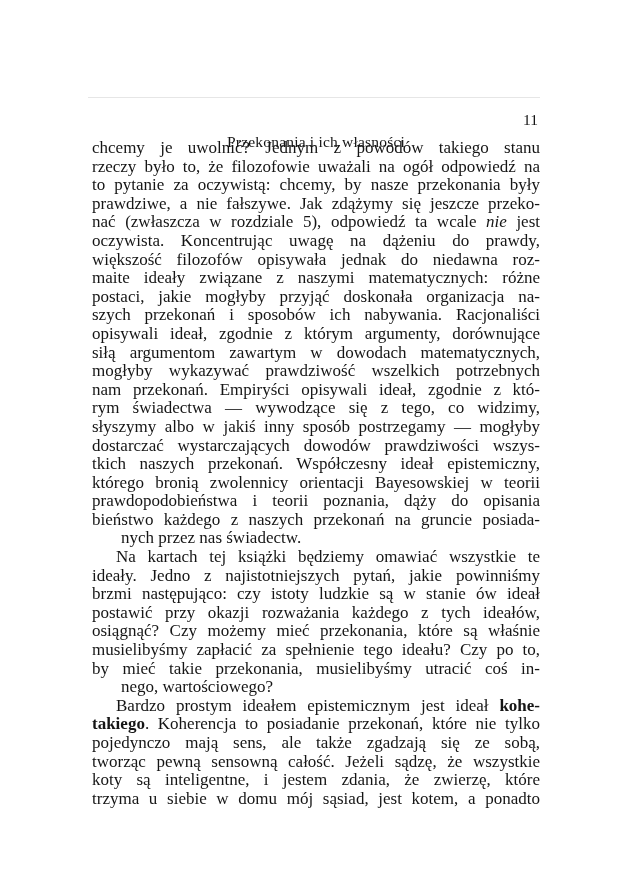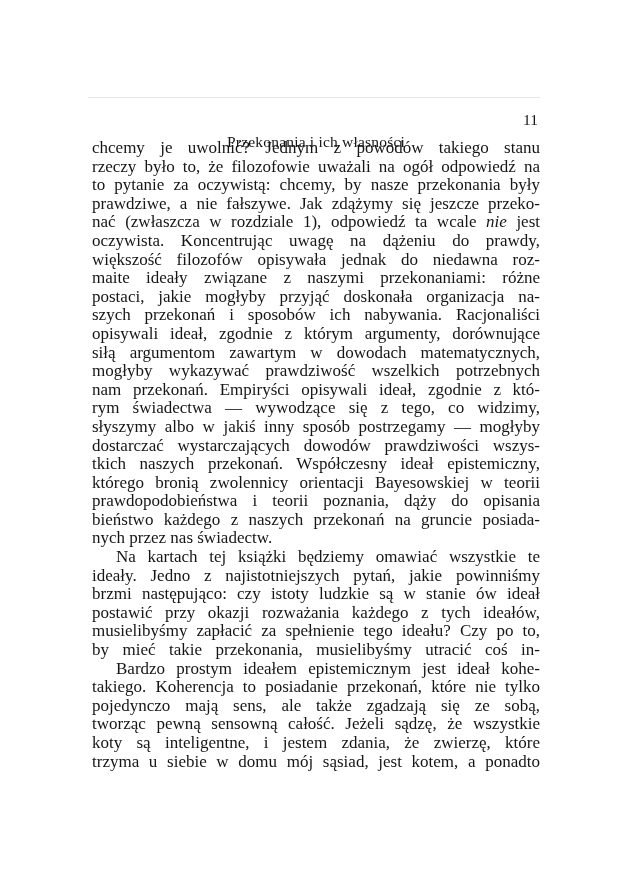--- a/index.html
+++ b/index.html
@@ -48,49 +48,50 @@
     line-height: 18.6px;
   }
   .para { margin: 0; }
   .line {
     text-align: justify;
     text-align-last: justify;
     white-space: normal;
   }
   .line.last {
     text-align-last: left;
+    margin-left: 29px;
   }
   .line.indent {
     text-indent: 24px;
   }
   .line i { }
-  .line b { font-weight: normal; }
+  .line b { font-weight: bold; }
 </style>
 </head>
 <body>
 
 <div class="page">
   <div class="scan-rule"></div>
 
   <div class="running-head">
     <div class="title">Przekonania i ich własności</div>
     <div class="pagenum">11</div>
   </div>
 
   <div class="body-text">
 
     <div class="para">
       <div class="line">chcemy je uwolnić? Jednym z powodów takiego stanu</div>
       <div class="line">rzeczy było to, że filozofowie uważali na ogół odpowiedź na</div>
       <div class="line">to pytanie za oczywistą: chcemy, by nasze przekonania były</div>
       <div class="line">prawdziwe, a nie fałszywe. Jak zdążymy się jeszcze przeko-</div>
-      <div class="line"><span>nać (zwłaszcza w rozdziale 1), odpowiedź ta wcale </span><i>nie</i><span> jest</span></div>
+      <div class="line"><span>nać (zwłaszcza w rozdziale 5), odpowiedź ta wcale </span><i>nie</i><span> jest</span></div>
       <div class="line">oczywista. Koncentrując uwagę na dążeniu do prawdy,</div>
       <div class="line">większość filozofów opisywała jednak do niedawna roz-</div>
-      <div class="line">maite ideały związane z naszymi przekonaniami: różne</div>
+      <div class="line">maite ideały związane z naszymi matematycznych: różne</div>
       <div class="line">postaci, jakie mogłyby przyjąć doskonała organizacja na-</div>
       <div class="line">szych przekonań i sposobów ich nabywania. Racjonaliści</div>
       <div class="line">opisywali ideał, zgodnie z którym argumenty, dorównujące</div>
       <div class="line">siłą argumentom zawartym w dowodach matematycznych,</div>
       <div class="line">mogłyby wykazywać prawdziwość wszelkich potrzebnych</div>
       <div class="line">nam przekonań. Empiryści opisywali ideał, zgodnie z któ-</div>
       <div class="line">rym świadectwa — wywodzące się z tego, co widzimy,</div>
       <div class="line">słyszymy albo w jakiś inny sposób postrzegamy — mogłyby</div>
       <div class="line">dostarczać wystarczających dowodów prawdziwości wszys-</div>
       <div class="line">tkich naszych przekonań. Współczesny ideał epistemiczny,</div>
@@ -98,22 +99,24 @@
       <div class="line">prawdopodobieństwa i teorii poznania, dąży do opisania</div>
       <div class="line">bieństwo każdego z naszych przekonań na gruncie posiada-</div>
       <div class="line last">nych przez nas świadectw.</div>
     </div>
 
     <div class="para">
       <div class="line indent">Na kartach tej książki będziemy omawiać wszystkie te</div>
       <div class="line">ideały. Jedno z najistotniejszych pytań, jakie powinniśmy</div>
       <div class="line">brzmi następująco: czy istoty ludzkie są w stanie ów ideał</div>
       <div class="line">postawić przy okazji rozważania każdego z tych ideałów,</div>
+      <div class="line">osiągnąć? Czy możemy mieć przekonania, które są właśnie</div>
       <div class="line">musielibyśmy zapłacić za spełnienie tego ideału? Czy po to,</div>
       <div class="line">by mieć takie przekonania, musielibyśmy utracić coś in-</div>
+      <div class="line last">nego, wartościowego?</div>
     </div>
 
     <div class="para">
       <div class="line indent"><span>Bardzo prostym ideałem epistemicznym jest ideał </span><b>kohe-</b></div>
       <div class="line"><b>takiego</b><span>. Koherencja to posiadanie przekonań, które nie tylko</span></div>
       <div class="line">pojedynczo mają sens, ale także zgadzają się ze sobą,</div>
       <div class="line">tworząc pewną sensowną całość. Jeżeli sądzę, że wszystkie</div>
       <div class="line">koty są inteligentne, i jestem zdania, że zwierzę, które</div>
       <div class="line">trzyma u siebie w domu mój sąsiad, jest kotem, a ponadto</div>
     </div>

